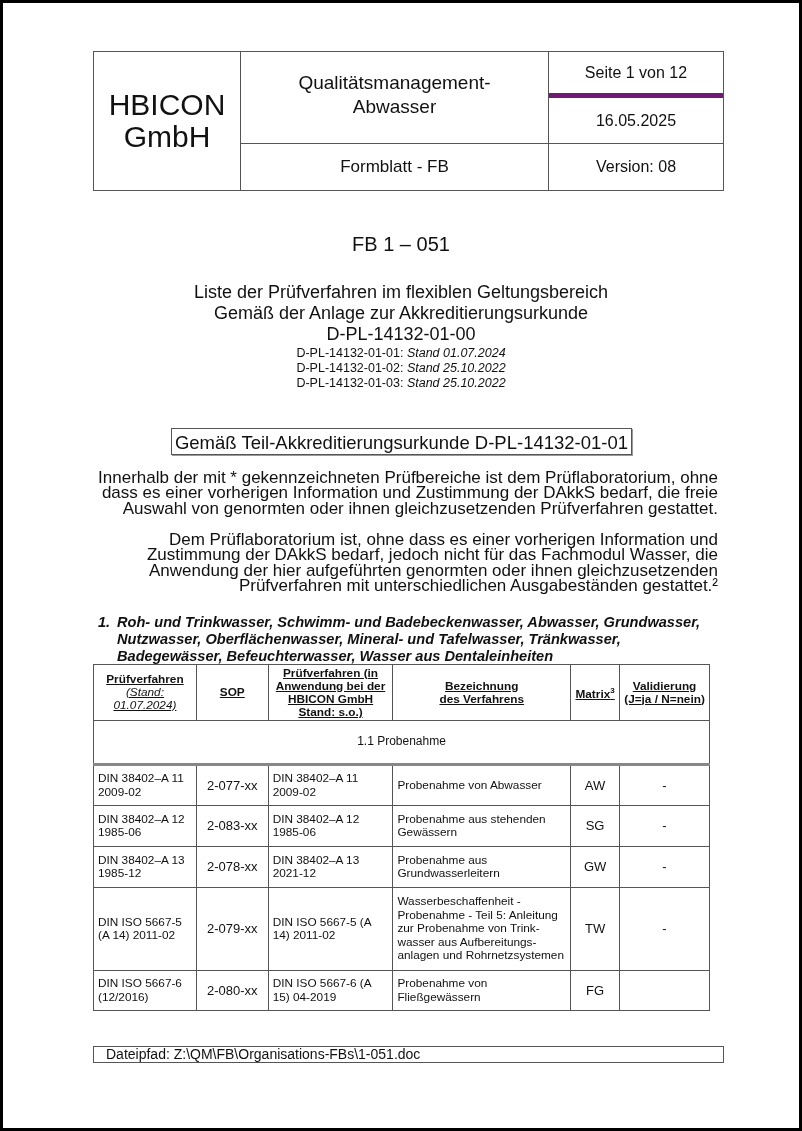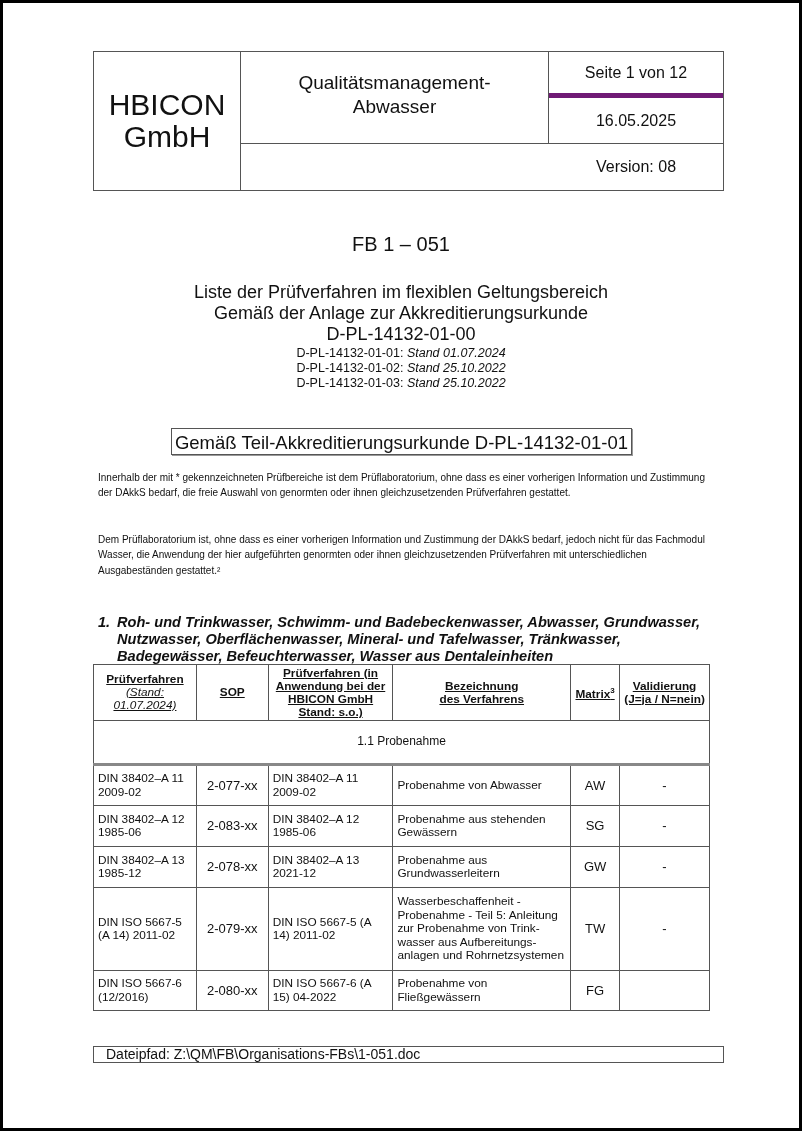--- a/index.html
+++ b/index.html
@@ -14,21 +14,21 @@
   .hdr .date { left:455px; top:46px; width:174px; height:46px; border-bottom:1px solid #555; font-size:16px; }
   .hdr .ver { left:455px; top:92px; width:174px; height:46px; font-size:16px; }
 
   .docid { position:absolute; left:0; width:802px; top:233px; text-align:center; font-size:20px; }
   .subtitle { position:absolute; left:0; width:802px; top:282px; text-align:center; font-size:18px; line-height:21px; }
   .stand { position:absolute; left:0; width:802px; top:346px; text-align:center; font-size:12.5px; line-height:15px; }
   .stand i { font-style:italic; }
 
   .box { position:absolute; left:171px; top:428px; width:461px; height:27px; border:1px solid #555; box-shadow:1px 1px 0 #999; font-size:18.5px; line-height:27px; text-align:center; box-sizing:border-box; white-space:nowrap; }
 
-  .para { position:absolute; left:98px; width:620px; font-size:10px; line-height:15.3px; }
+  .para { position:absolute; left:98px; width:620px; font-size:17px; line-height:15.3px;text-align:right; }
   .p1 { top:470px; }
   .p2 { top:532px; }
 
   .section-h { position:absolute; left:98px; top:614px; width:620px; font-size:14.6px; line-height:17px; font-weight:bold; font-style:italic; }
   .section-h .num { position:absolute; left:0; top:0; }
   .section-h .txt { padding-left:19px; display:block; }
 
   table.main { position:absolute; left:93px; top:664px; width:617px; border-collapse:collapse; font-size:11.8px; }
   table.main td, table.main th { border:1px solid #555; padding:1px 4px; vertical-align:middle; }
   table.main th { font-weight:bold; text-align:center; line-height:13px;text-decoration:underline; }
@@ -45,20 +45,21 @@
 
 <div class="page"></div>
 
 <div class="hdr">
   <div class="c company">
     <div><span>HBICON</span><br><span>GmbH</span></div>
   </div>
   <div class="c title">
     <div><span>Qualitätsmanagement-</span><br><span>Abwasser</span></div>
   </div>
+  <div class="c form">Formblatt - FB</div>
   <div class="c page-no">Seite 1 von 12</div>
   <div class="c date">16.05.2025</div>
   <div class="c ver">Version: 08</div>
 </div>
 
 <div class="docid">FB 1 – 051</div>
 
 <div class="subtitle">
   <div>Liste der Prüfverfahren im flexiblen Geltungsbereich</div>
   <div>Gemäß der Anlage zur Akkreditierungsurkunde</div>
@@ -133,21 +134,21 @@
     <td>DIN ISO 5667-5 (A 14) 2011-02</td>
     <td class="ctr">2-079-xx</td>
     <td>DIN ISO 5667-5 (A 14) 2011-02</td>
     <td>Wasserbeschaffenheit - Probenahme - Teil 5: Anleitung zur Probenahme von Trink-wasser aus Aufbereitungs-anlagen und Rohrnetzsystemen</td>
     <td class="ctr">TW</td>
     <td class="ctr">-</td>
   </tr>
   <tr style="height:40px">
     <td>DIN ISO 5667-6 (12/2016)</td>
     <td class="ctr">2-080-xx</td>
-    <td>DIN ISO 5667-6 (A 15) 04-2022</td>
+    <td>DIN ISO 5667-6 (A 15) 04-2019</td>
     <td>Probenahme von Fließgewässern</td>
     <td class="ctr">FG</td>
     <td class="ctr"></td>
   </tr>
 </tbody>
   </table>
 
 <div class="footer">Dateipfad: Z:\QM\FB\Organisations-FBs\1-051.doc</div>
 
 </body></html>

